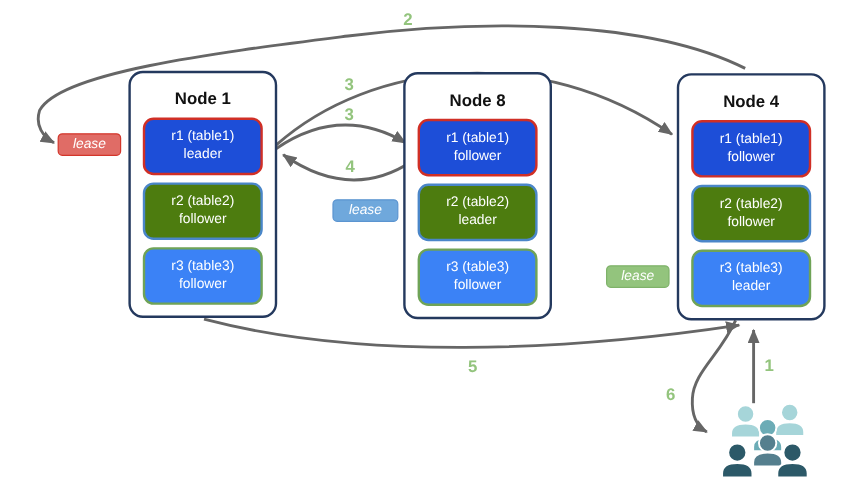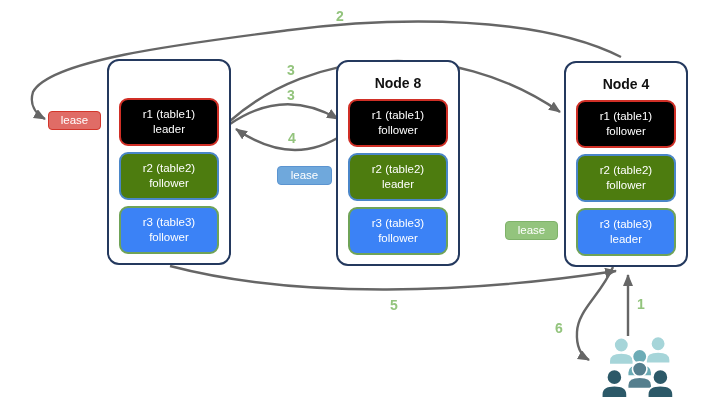--- a/index.html
+++ b/index.html
@@ -23,29 +23,29 @@
     text-align:center;margin-top:13px;
     font-weight:bold;font-size:14px;color:#111111;
   }
   .replica{
     position:absolute;left:10px;width:96px;height:44px;
     border-radius:9px;border:2px solid;
     color:#ffffff;font-size:11.5px;line-height:1.3;text-align:center;
     display:flex;flex-direction:column;justify-content:center;
   }
   .row1{top:37px}.row2{top:91px}.row3{top:145px}
-  .red  {background:#000000;border-color:#d02f26}
+  .red  {background:#1d4ed8;border-color:#d02f26}
   .blue {background:#4d7c0f;border-color:#4a86c8}
   .green{background:#3b82f6;border-color:#6fa357}
 
   
   .lease{
     position:absolute;height:17px;line-height:17px;
     border-radius:4px;border:1.5px solid;
-    color:#ffffff;font-size:11.5px;text-align:center;z-index:3;
+    color:#ffffff;font-size:11.5px;text-align:center;z-index:3;font-style:italic;
   }
   #lease-red  {left:48px; top:111px;width:51px;background:#e06c66;border-color:#d3362b}
   #lease-blue {left:277px;top:166px;width:53px;background:#6fa8dc;border-color:#5b94d0}
   #lease-green{left:505px;top:221px;width:51px;background:#93c47d;border-color:#7fb26a}
 
   
   .step{
     position:absolute;color:#93c47d;font-weight:bold;font-size:14px;z-index:4;
   }
   #step-2 {left:336px;top:8px}
@@ -77,20 +77,21 @@
     <path class="arrow" d="M 621,57 C 540,16 400,16 290,30 C 180,44 50,60 33,92 C 29,105 36,114 45,119" marker-end="url(#ah)"></path>
     <path class="arrow" d="M 230,121 C 310,50 450,36 560,112" marker-end="url(#ah)"></path>
     <path class="arrow" d="M 230,124 C 268,98 304,99 338,119" marker-end="url(#ah)"></path>
     <path class="arrow" d="M 344,134 C 308,158 272,154 236,129" marker-end="url(#ah)"></path>
     <path class="arrow" d="M 170,266 C 300,300 470,293 616,271" marker-end="url(#ah)"></path>
     <path class="arrow" d="M 628,336 L 628,275" marker-end="url(#ah)"></path>
     <path class="arrow" d="M 613,267 C 600,296 578,310 577,332 C 576,349 582,356 589,360" marker-end="url(#ah)"></path>
   </svg>
 
   <div class="node" id="node1">
+    <div class="node-title">Node 1</div>
     <div class="replica row1 red">
       <span>r1 (table1)</span>
       <span>leader</span>
     </div>
     <div class="replica row2 blue">
       <span>r2 (table2)</span>
       <span>follower</span>
     </div>
     <div class="replica row3 green">
       <span>r3 (table3)</span>

